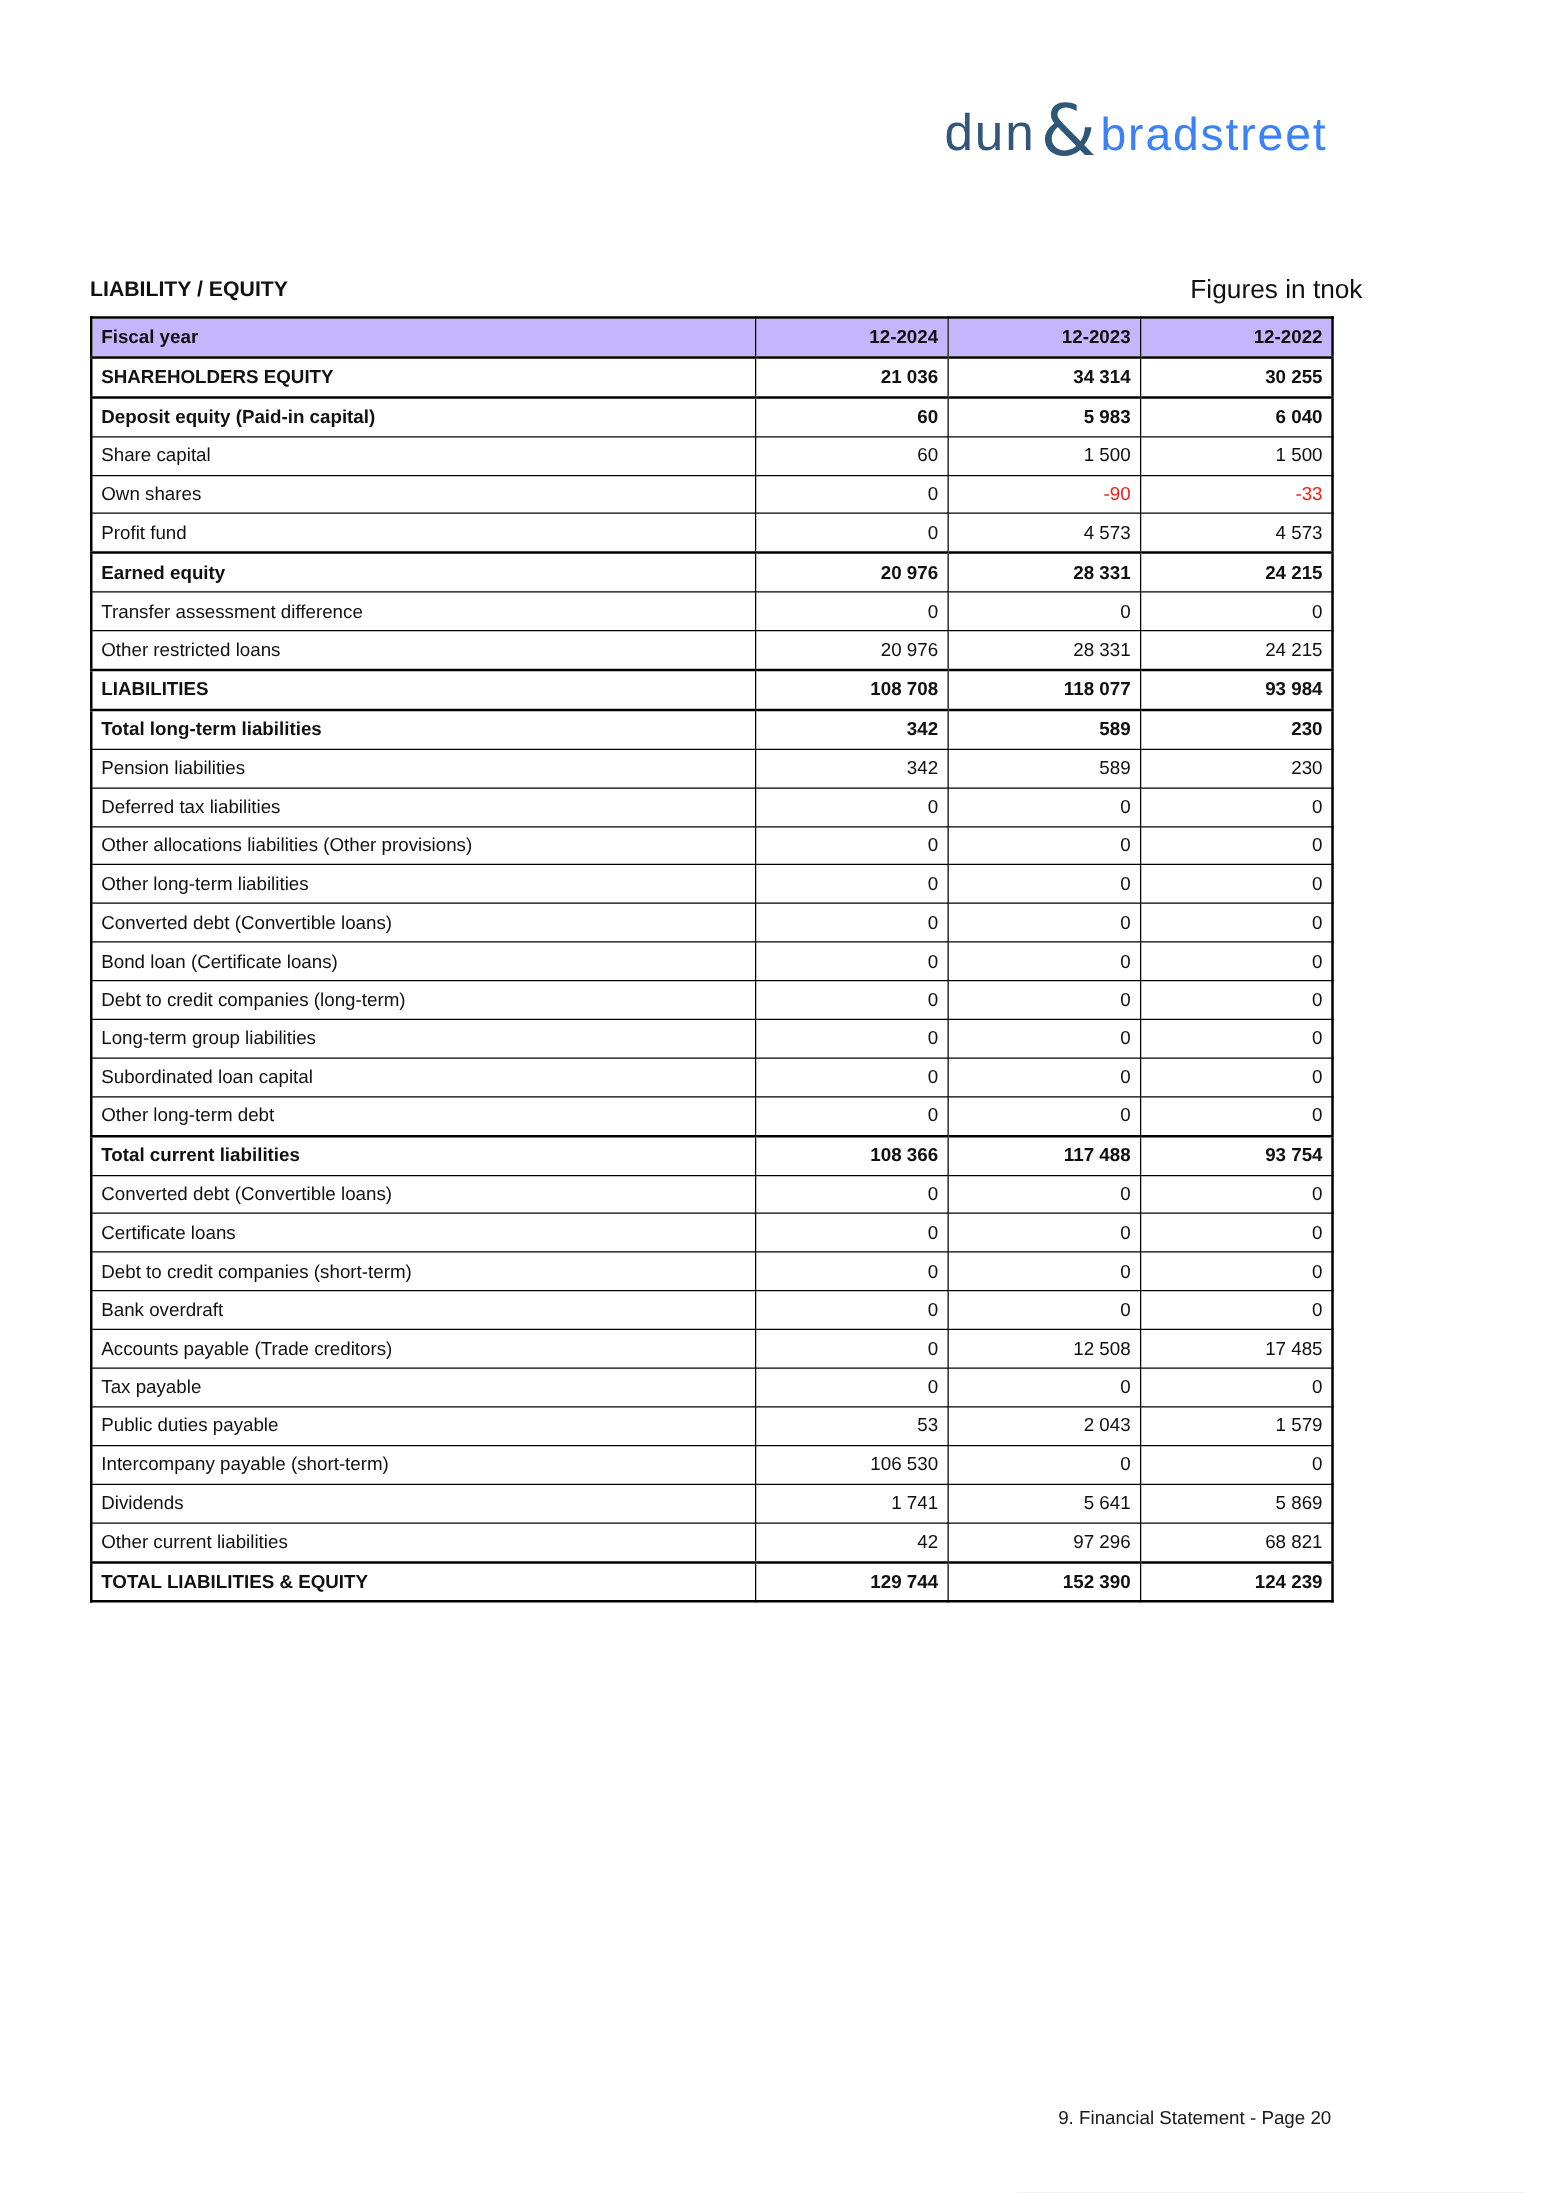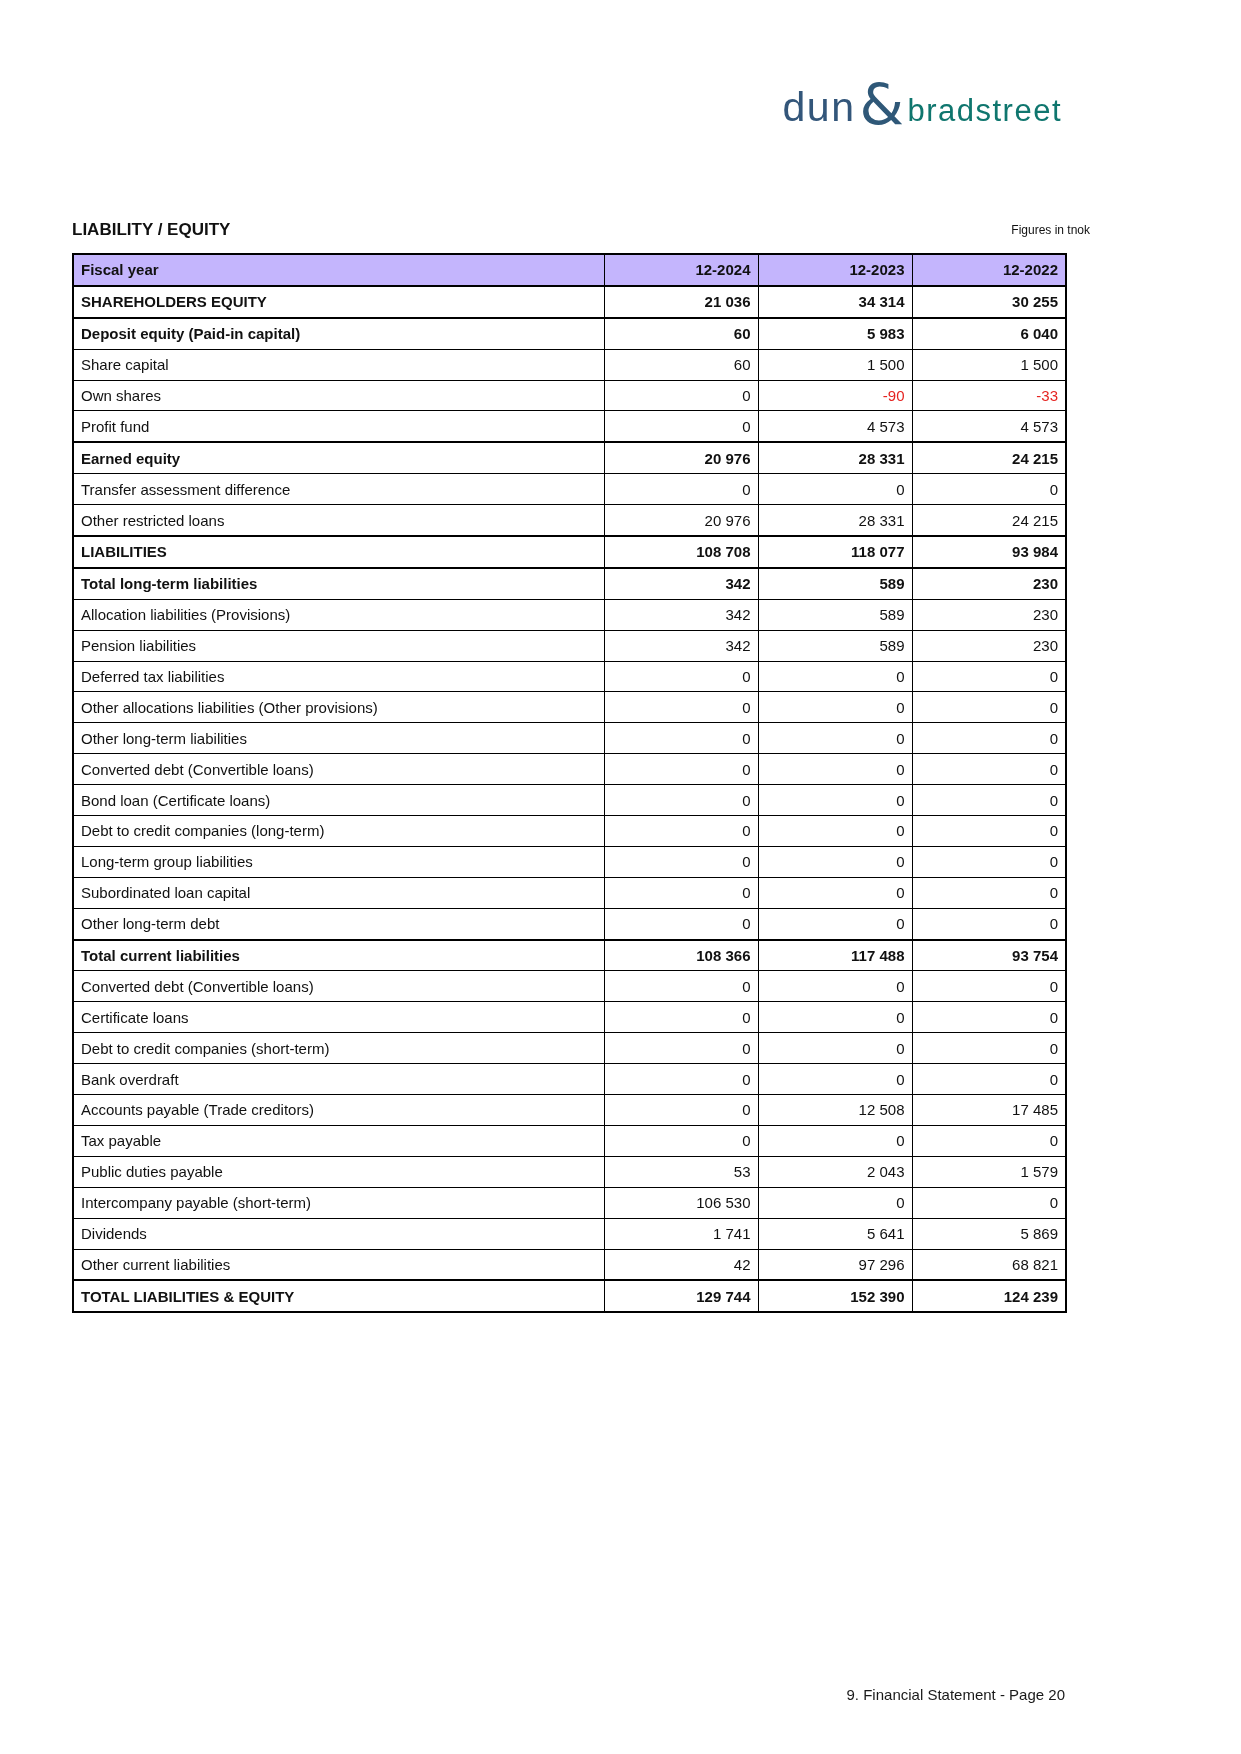--- a/index.html
+++ b/index.html
@@ -20,29 +20,29 @@
     font-family:"Liberation Sans", sans-serif;
     letter-spacing:1.5px;
     white-space:nowrap;
   }
   .logo .dun{font-size:41px;font-weight:400;color:#33567a;}
   .logo .amp{
     font-size:57px;font-weight:400;color:#2f5878;
     margin:0 2px 0 4px;position:relative;top:4px;
     font-family:"DejaVu Sans", sans-serif;
   }
-  .logo .brad{font-size:31px;font-weight:400;color:#0f766e;}
+  .logo .brad{font-size:37px;font-weight:400;color:#3b82f6;}
   
   .head-line{
     position:absolute;
     left:72px;top:220px;width:1018px;
     display:flex;justify-content:space-between;align-items:center;
   }
   .doc-title{font-size:17px;font-weight:bold;color:#111;}
-  .unit-note{font-size:12px;font-weight:normal;color:#111;}
+  .unit-note{font-size:21px;font-weight:normal;color:#111;}
   
   table.fin{
     position:absolute;left:72px;top:253px;
     width:993px;
     border-collapse:collapse;
     table-layout:fixed;
     font-size:15px;
     color:#111;
   }
   table.fin{border:2px solid #000;}
@@ -159,26 +159,20 @@
           <td class="val">118 077</td>
           <td class="val">93 984</td>
         </tr>
         <tr class="bold section">
           <td class="lbl">Total long-term liabilities</td>
           <td class="val">342</td>
           <td class="val">589</td>
           <td class="val">230</td>
         </tr>
         <tr>
-          <td class="lbl">Allocation liabilities (Provisions)</td>
-          <td class="val">342</td>
-          <td class="val">589</td>
-          <td class="val">230</td>
-        </tr>
-        <tr>
           <td class="lbl">Pension liabilities</td>
           <td class="val">342</td>
           <td class="val">589</td>
           <td class="val">230</td>
         </tr>
         <tr>
           <td class="lbl">Deferred tax liabilities</td>
           <td class="val">0</td>
           <td class="val">0</td>
           <td class="val">0</td>

